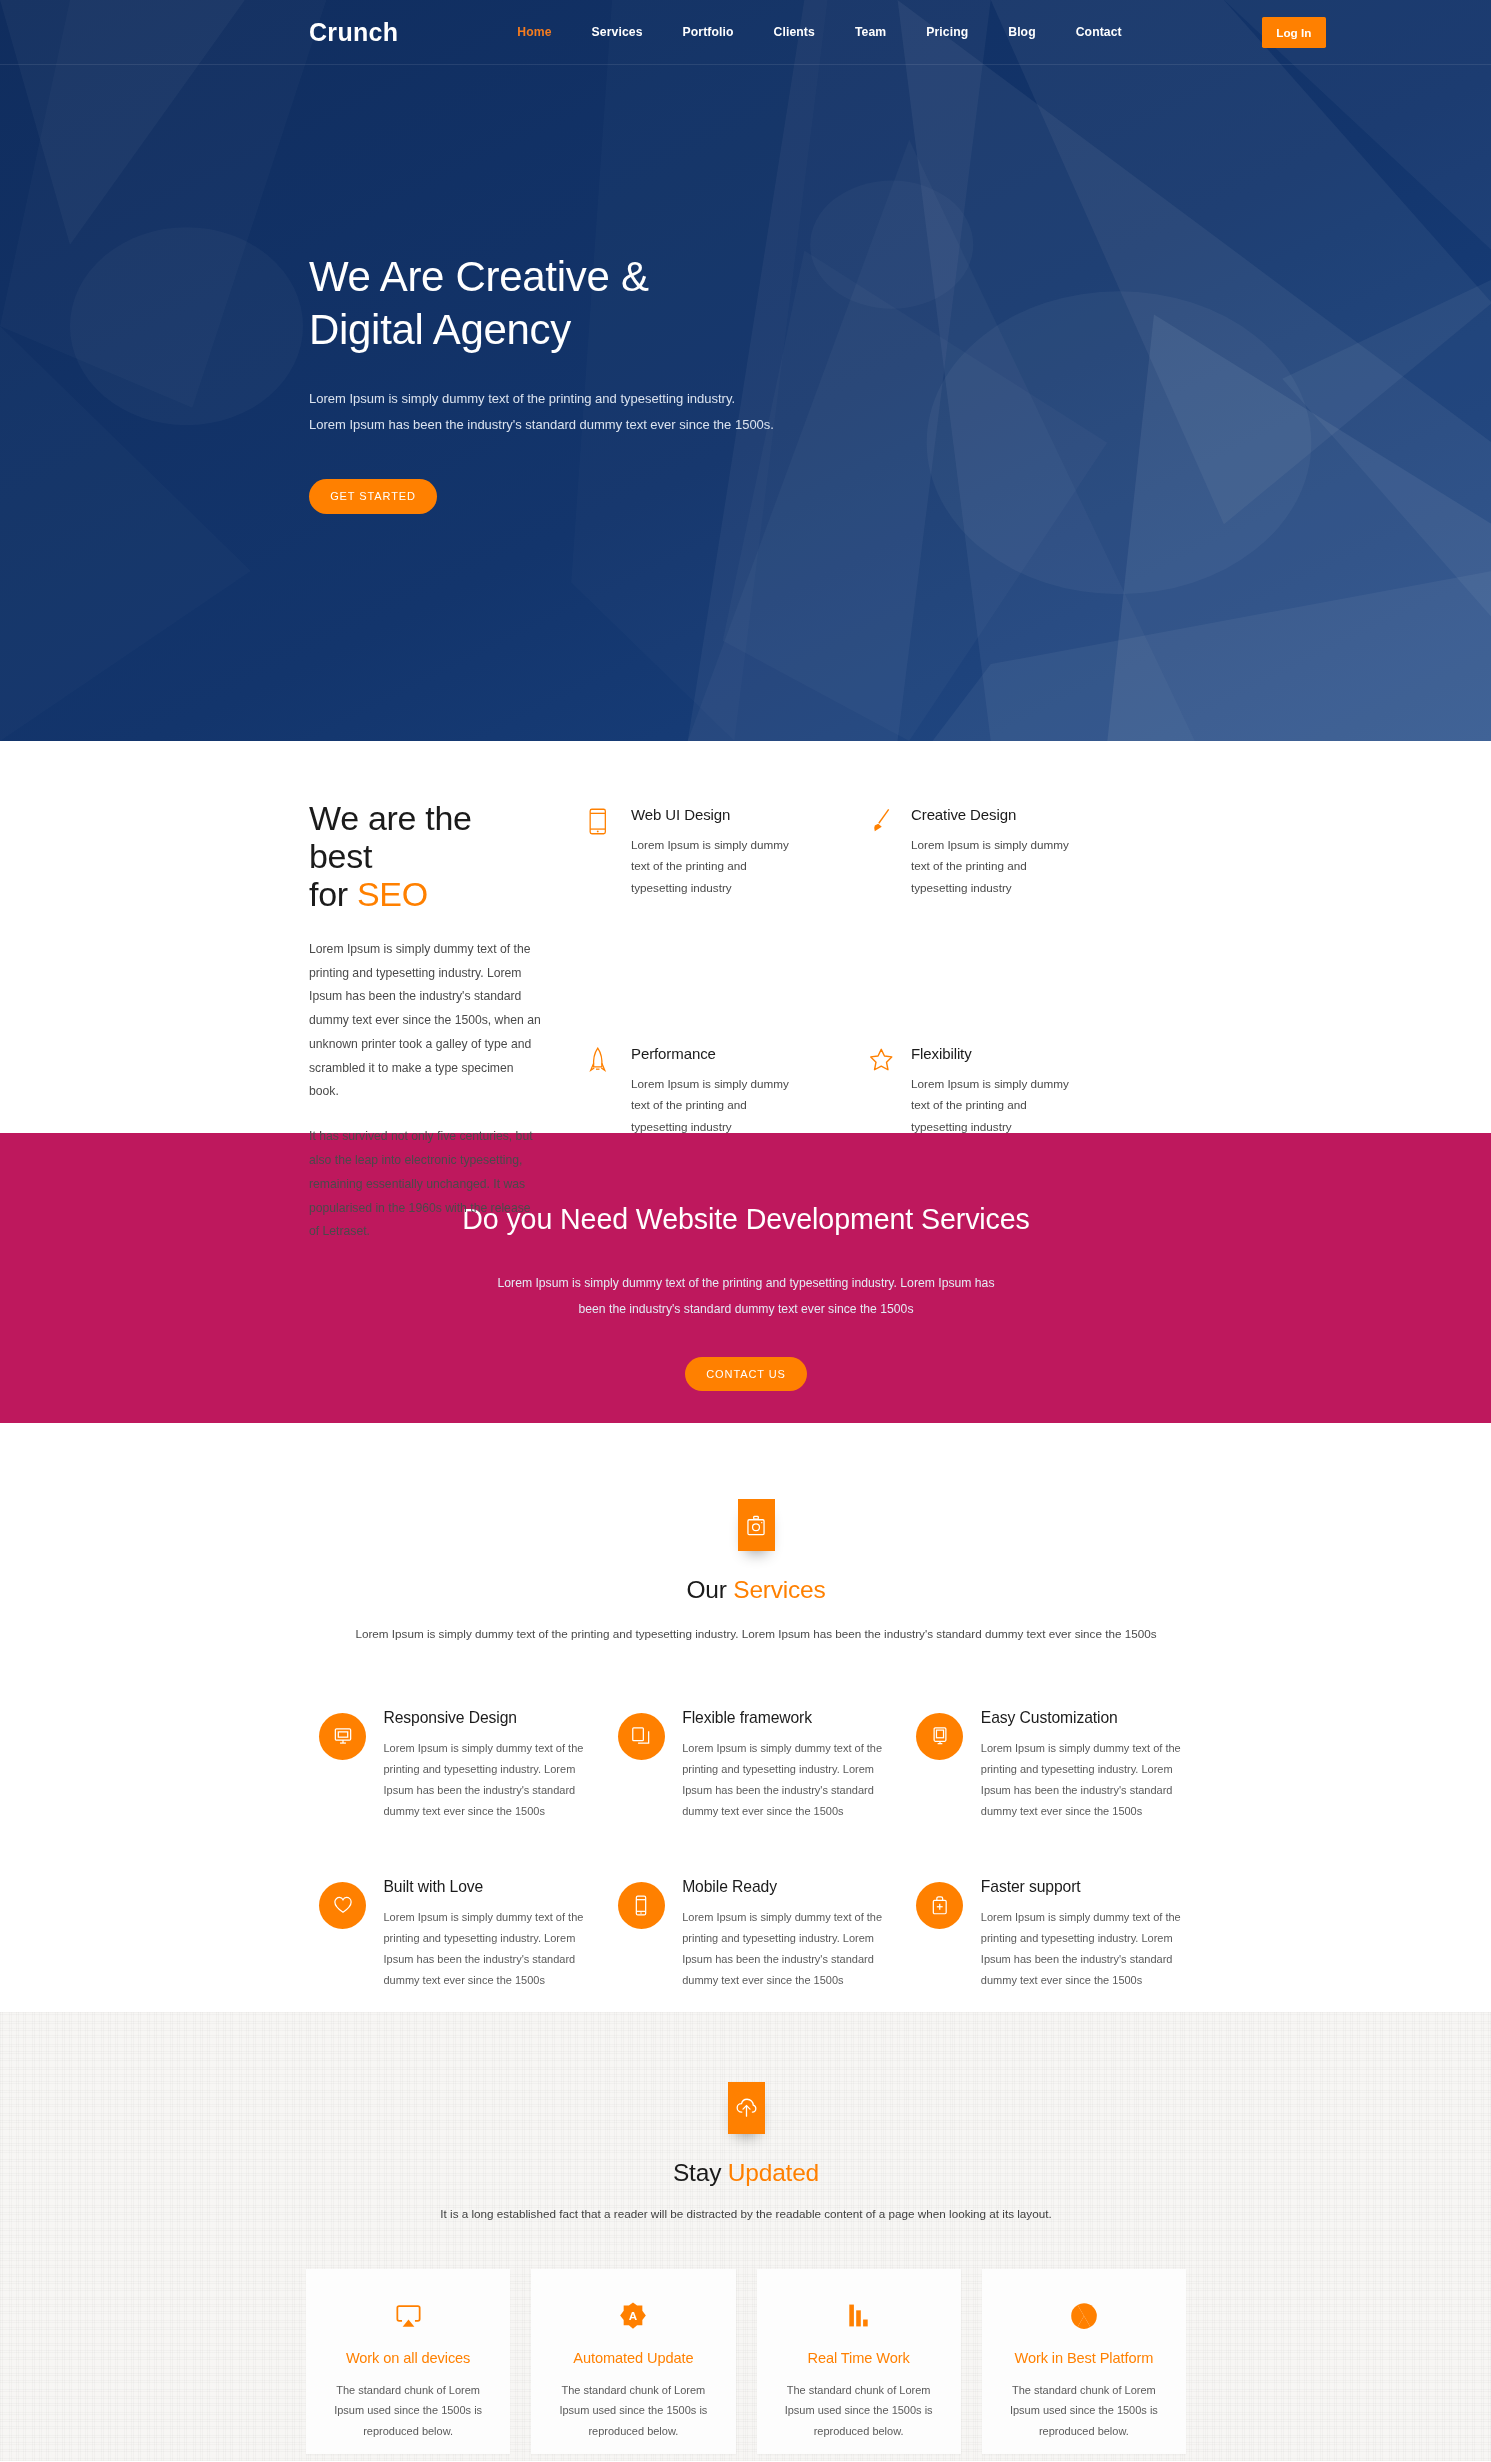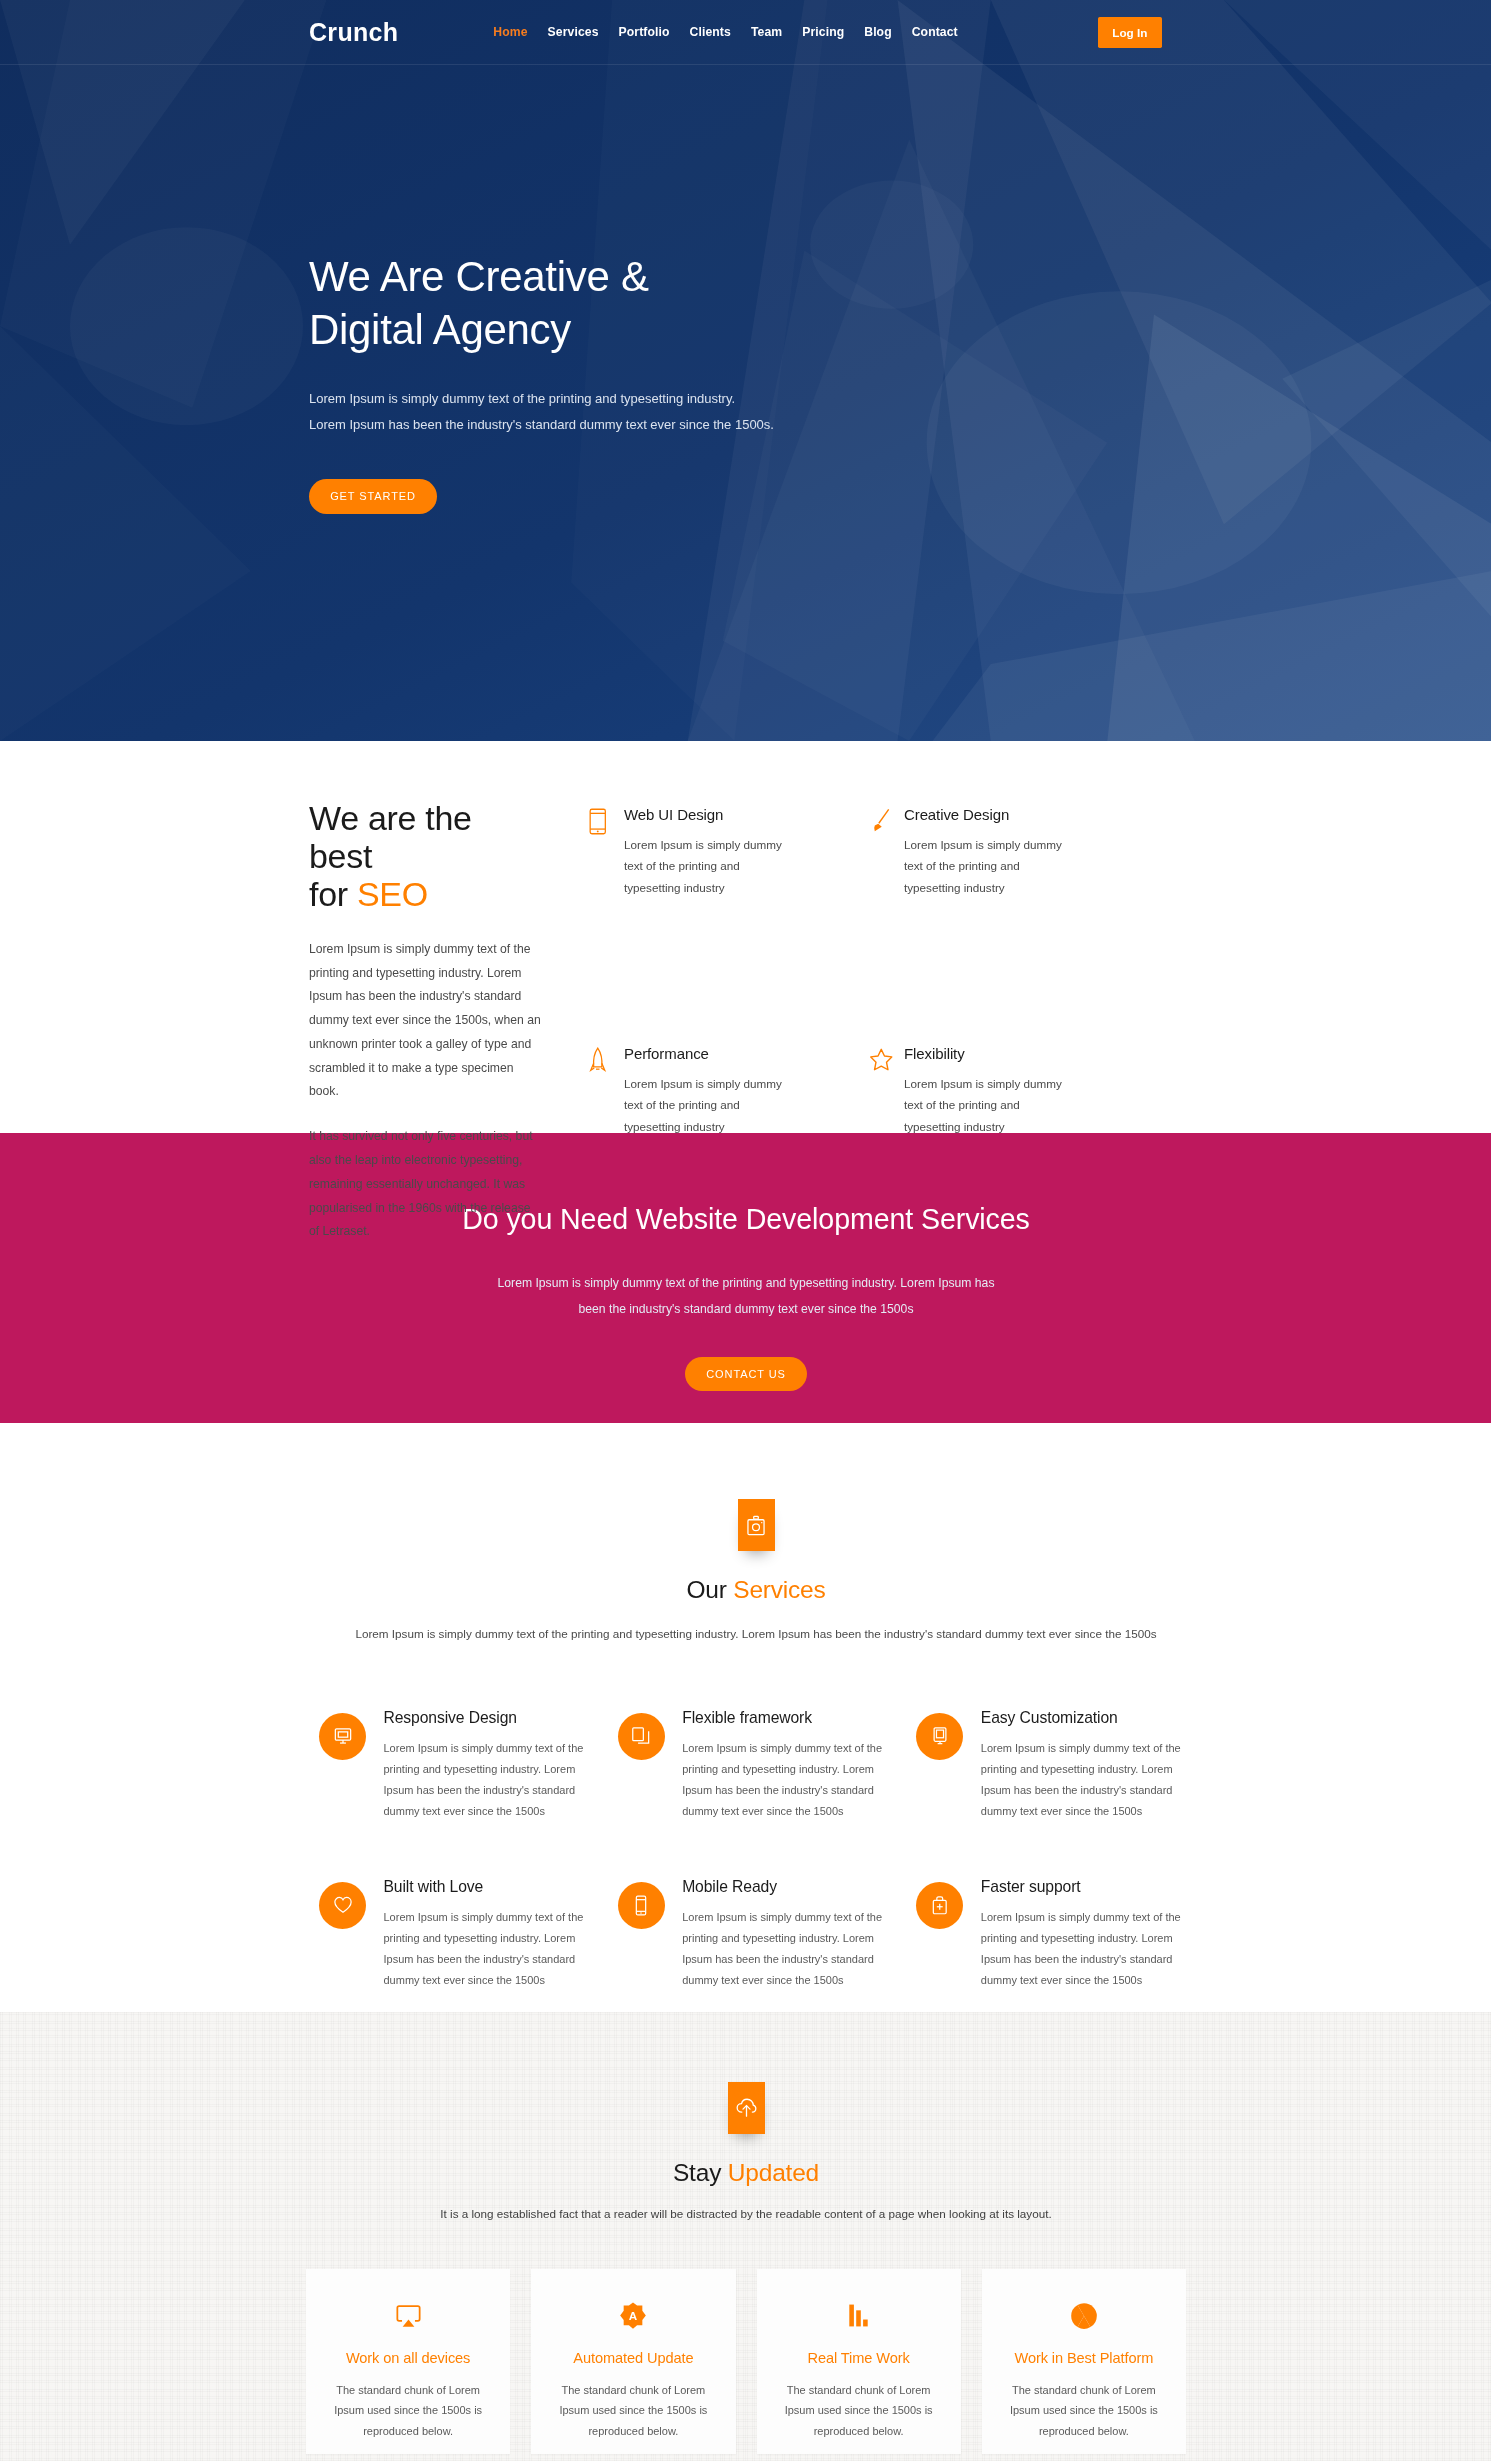--- a/index.html
+++ b/index.html
@@ -34,22 +34,22 @@
   .logo {
     color: #ffffff;
     font-size: 25px;
     font-weight: bold;
     letter-spacing: 0.3px;
     line-height: 1;
   }
   .nav-links {
     display: flex;
     align-items: center;
-    gap: 20px;
-    margin-left: 95px;
+    gap: 40px;
+    margin-left: 119px;
   }
   .nav-link {
     color: #ffffff;
     font-size: 12.2px;
     font-weight: bold;
     text-decoration: none;
     white-space: nowrap;
     letter-spacing: 0.1px;
   }
   .nav-link.active { color: #f57c1f; }
@@ -146,21 +146,21 @@
   .feat-grid {
     margin-left: 47px;
     display: grid;
     grid-template-columns: 245px 245px;
     column-gap: 35px;
     row-gap: 40px;
     padding-top: 7px;
   }
   .feat {
     display: flex;
-    gap: 8px;
+    gap: 15px;
   }
   .feat-ico {
     width: 27px; flex: none;
     color: #ff8000;
     padding-top: 2.3px;
   }
   .feat-ico svg { display: block; }
   .feat-title {
     font-size: 15px;
     color: #1b1b1b;

